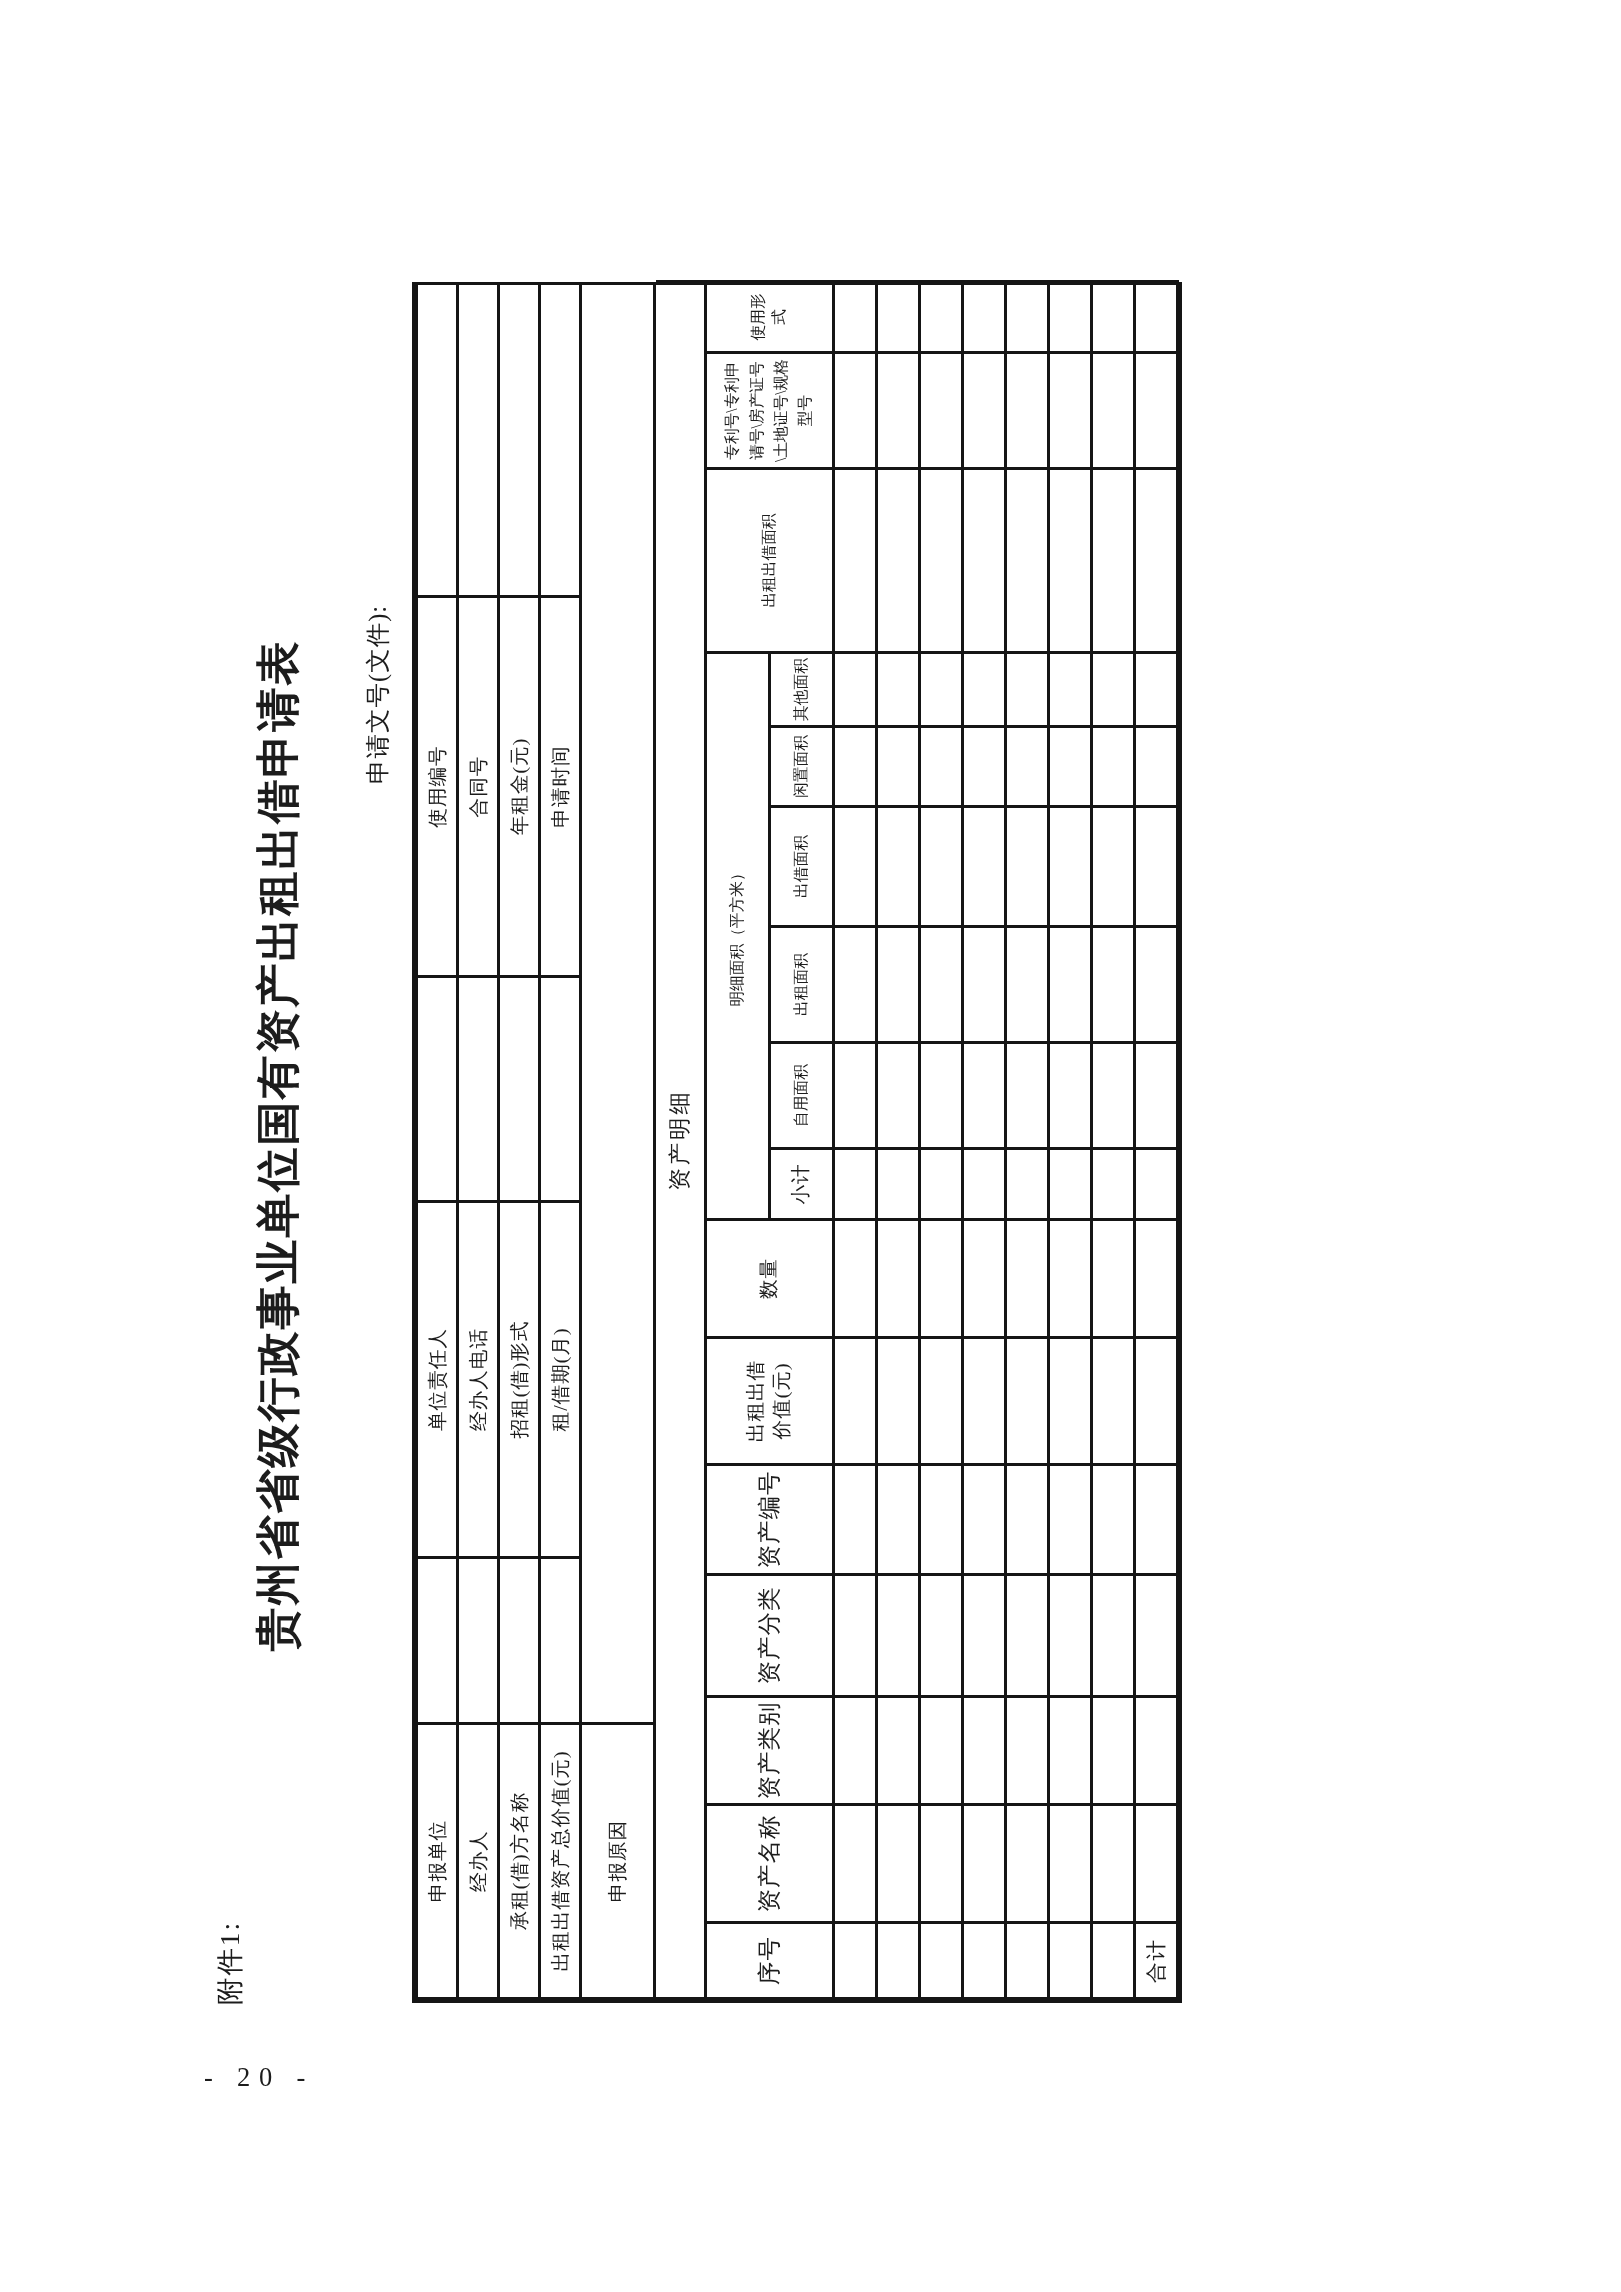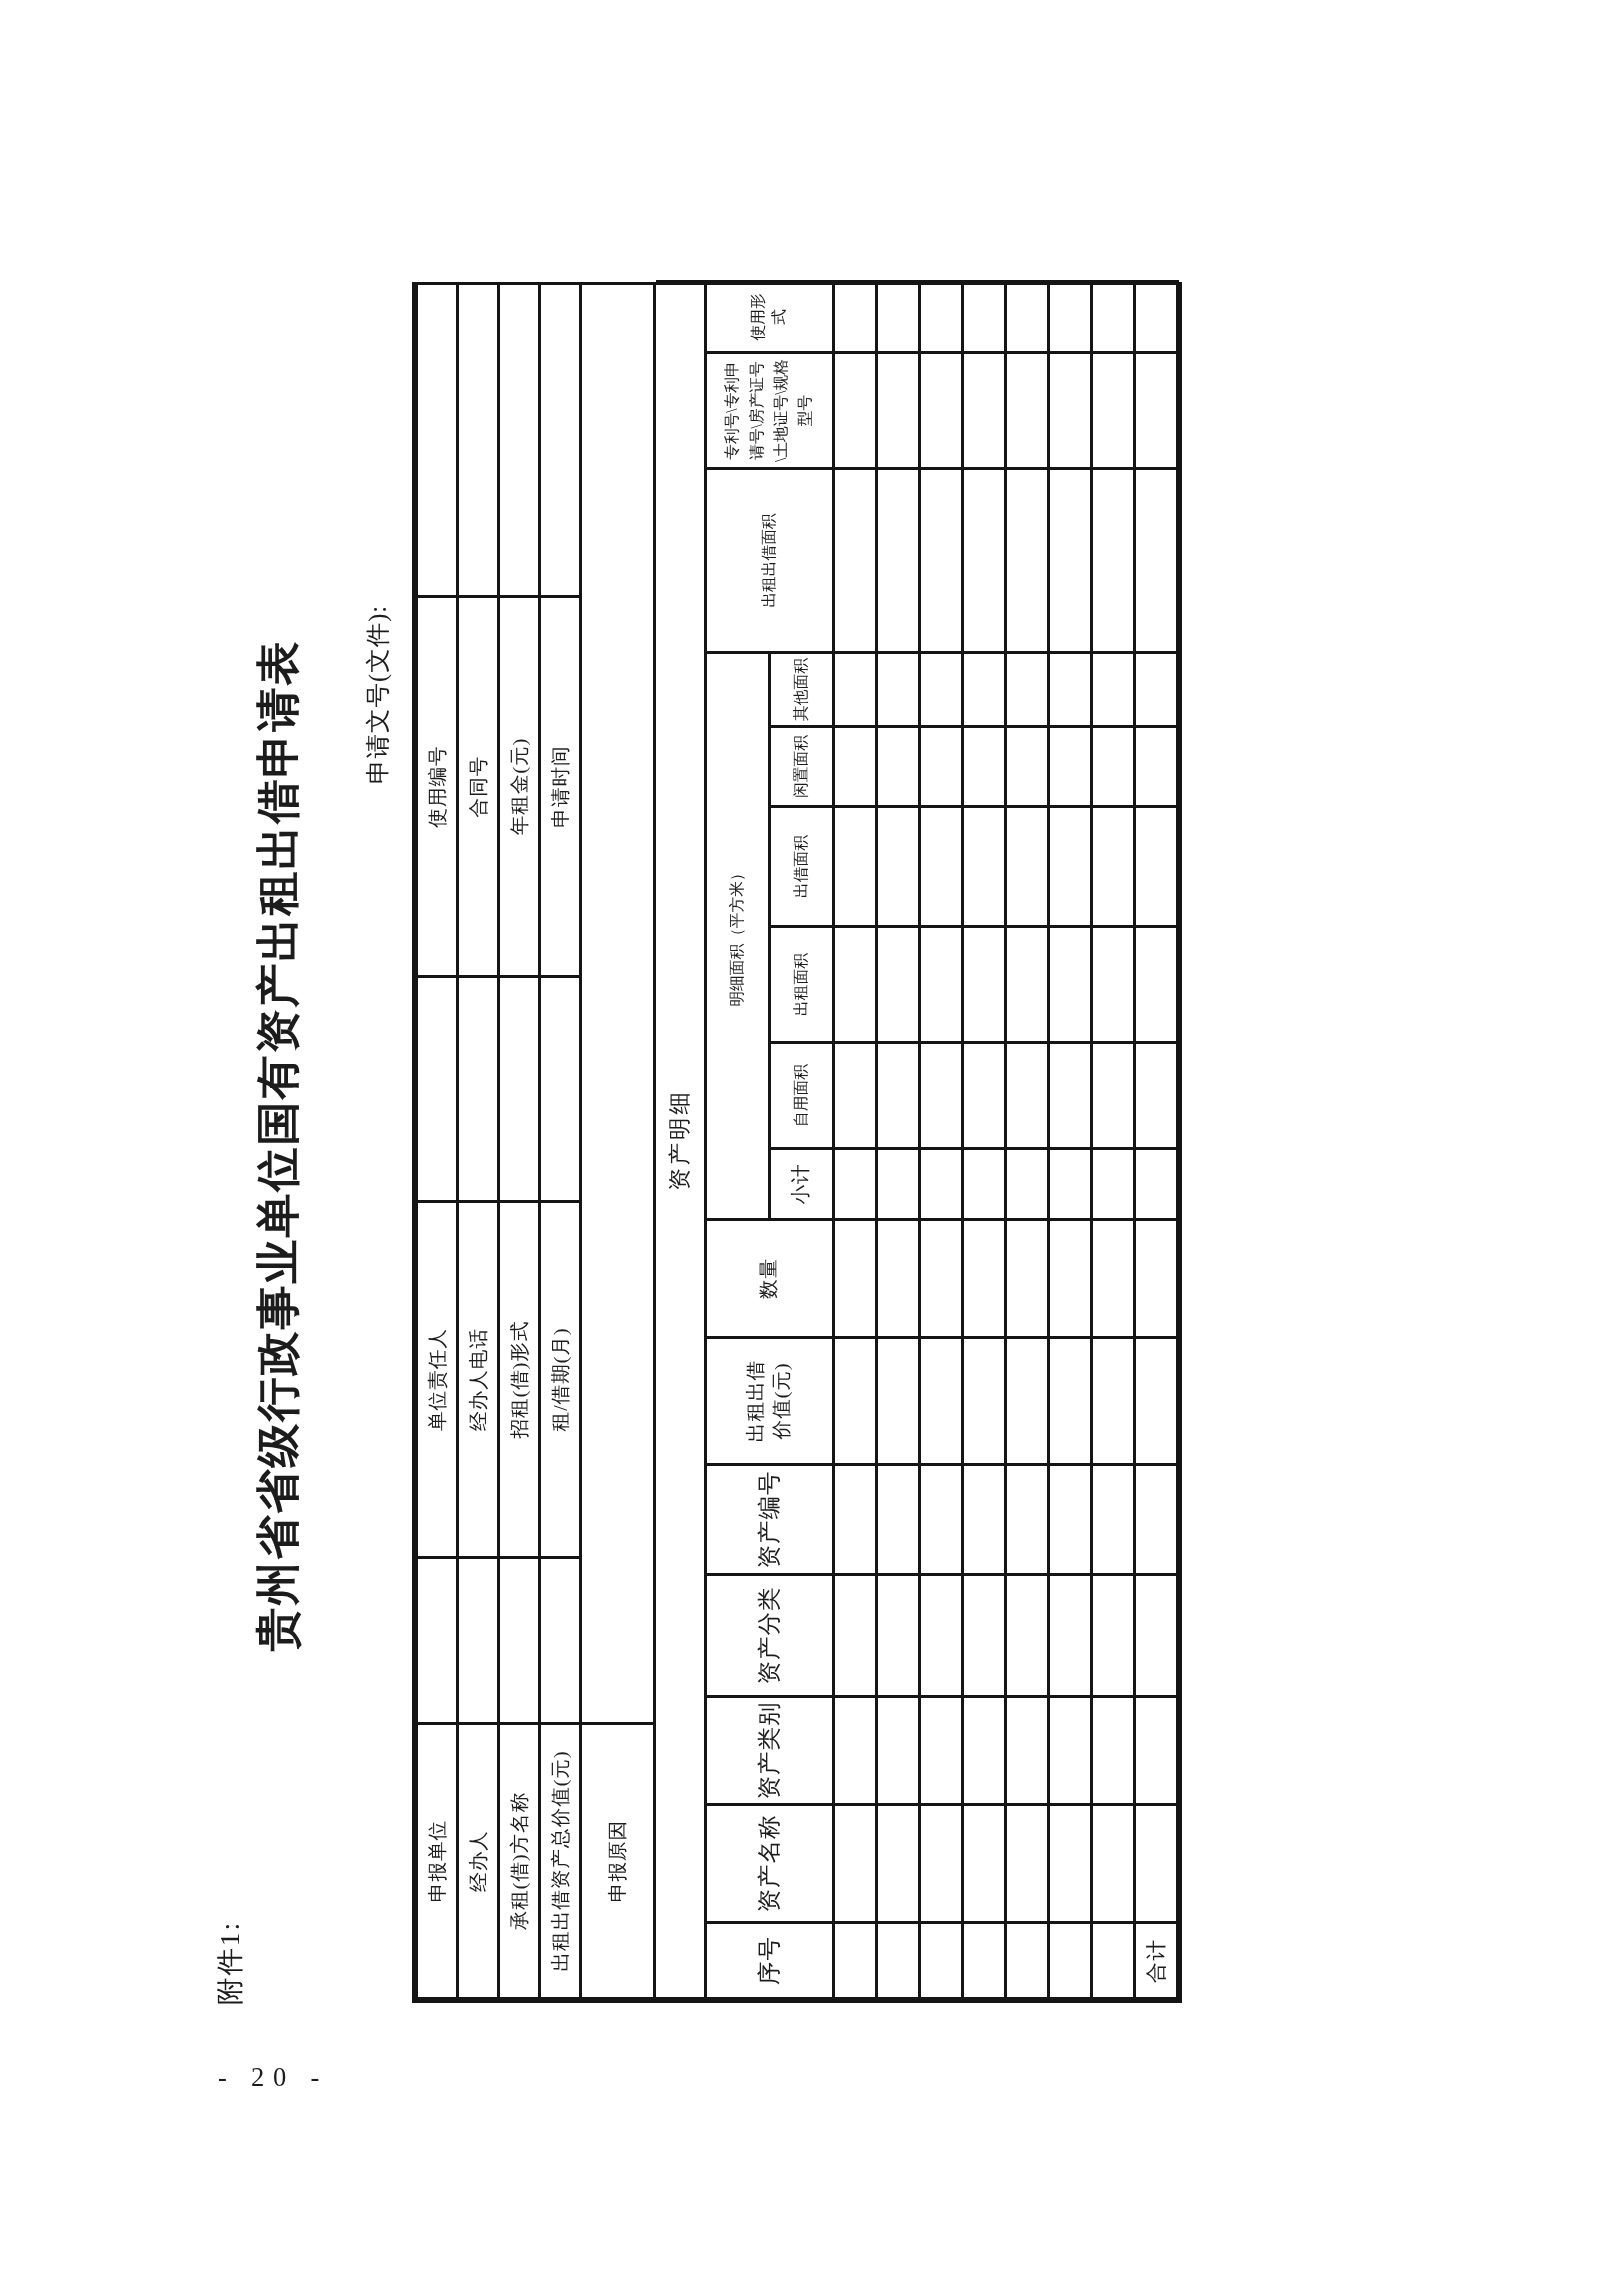--- a/index.html
+++ b/index.html
@@ -49,21 +49,21 @@
   tr.head-row { height: 64px; }
   tr.data-row { height: 43px; }
   tr.total-row { height: 43px; }
   td.section-cell { font-size: 22.5px; letter-spacing: 2.9px; }
   td.h-main { font-size: 23.5px; }
   td.h-mid { font-size: 19.6px; white-space: pre-line; line-height: 1.35; }
   td.h-small { font-size: 15.7px; letter-spacing: 0; }
   td.h-patent { font-size: 15.7px; letter-spacing: 0; line-height: 1.55; padding: 0 4.9px; }
   td.total-cell { font-size: 20.6px; letter-spacing: 2px; }
   .page-number {
-    position: absolute; left: 218px; top: 2062px;
+    position: absolute; left: 204px; top: 2062px;
     font-size: 26.5px; letter-spacing: 8.8px; white-space: nowrap;
   }
 </style>
 </head>
 <body>
 
 <div class="landscape">
 
   <div class="attachment">附件1:</div>
   <div class="doc-title">贵州省省级行政事业单位国有资产出租出借申请表</div>

